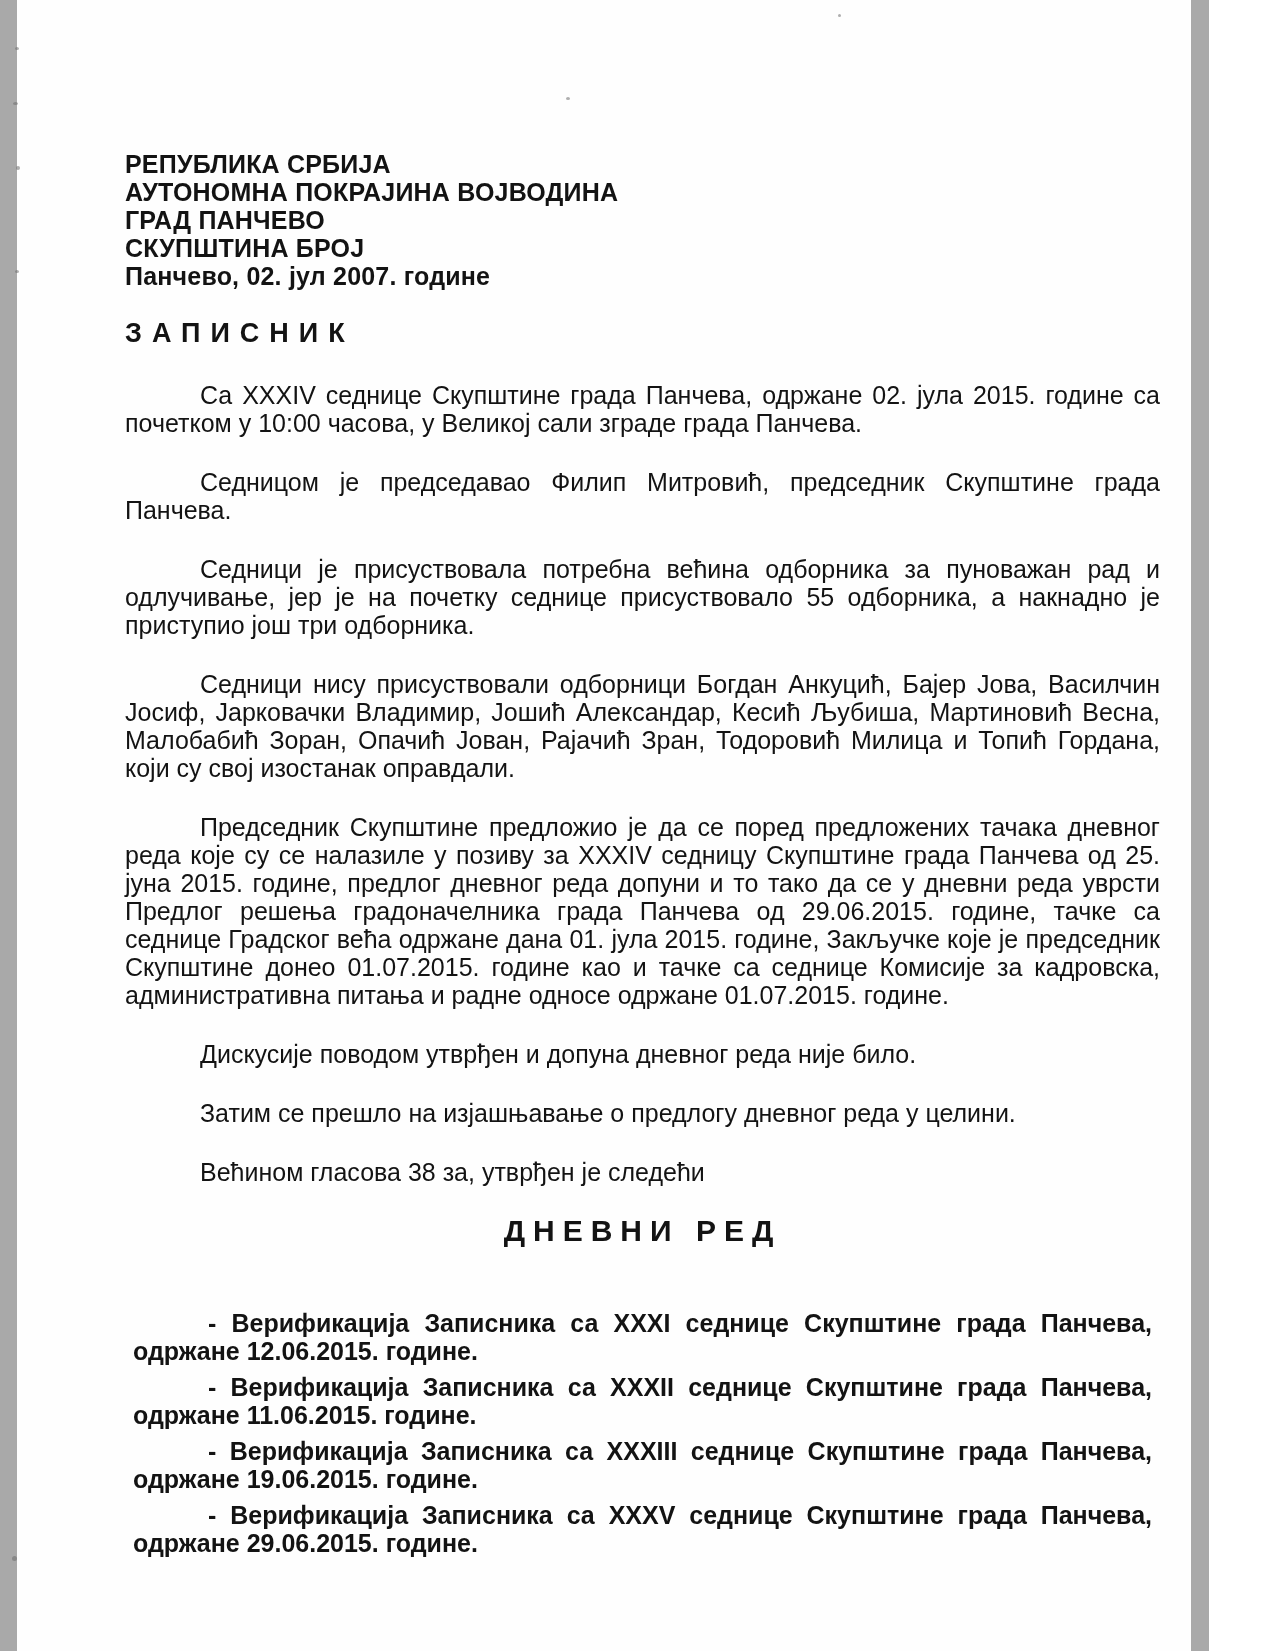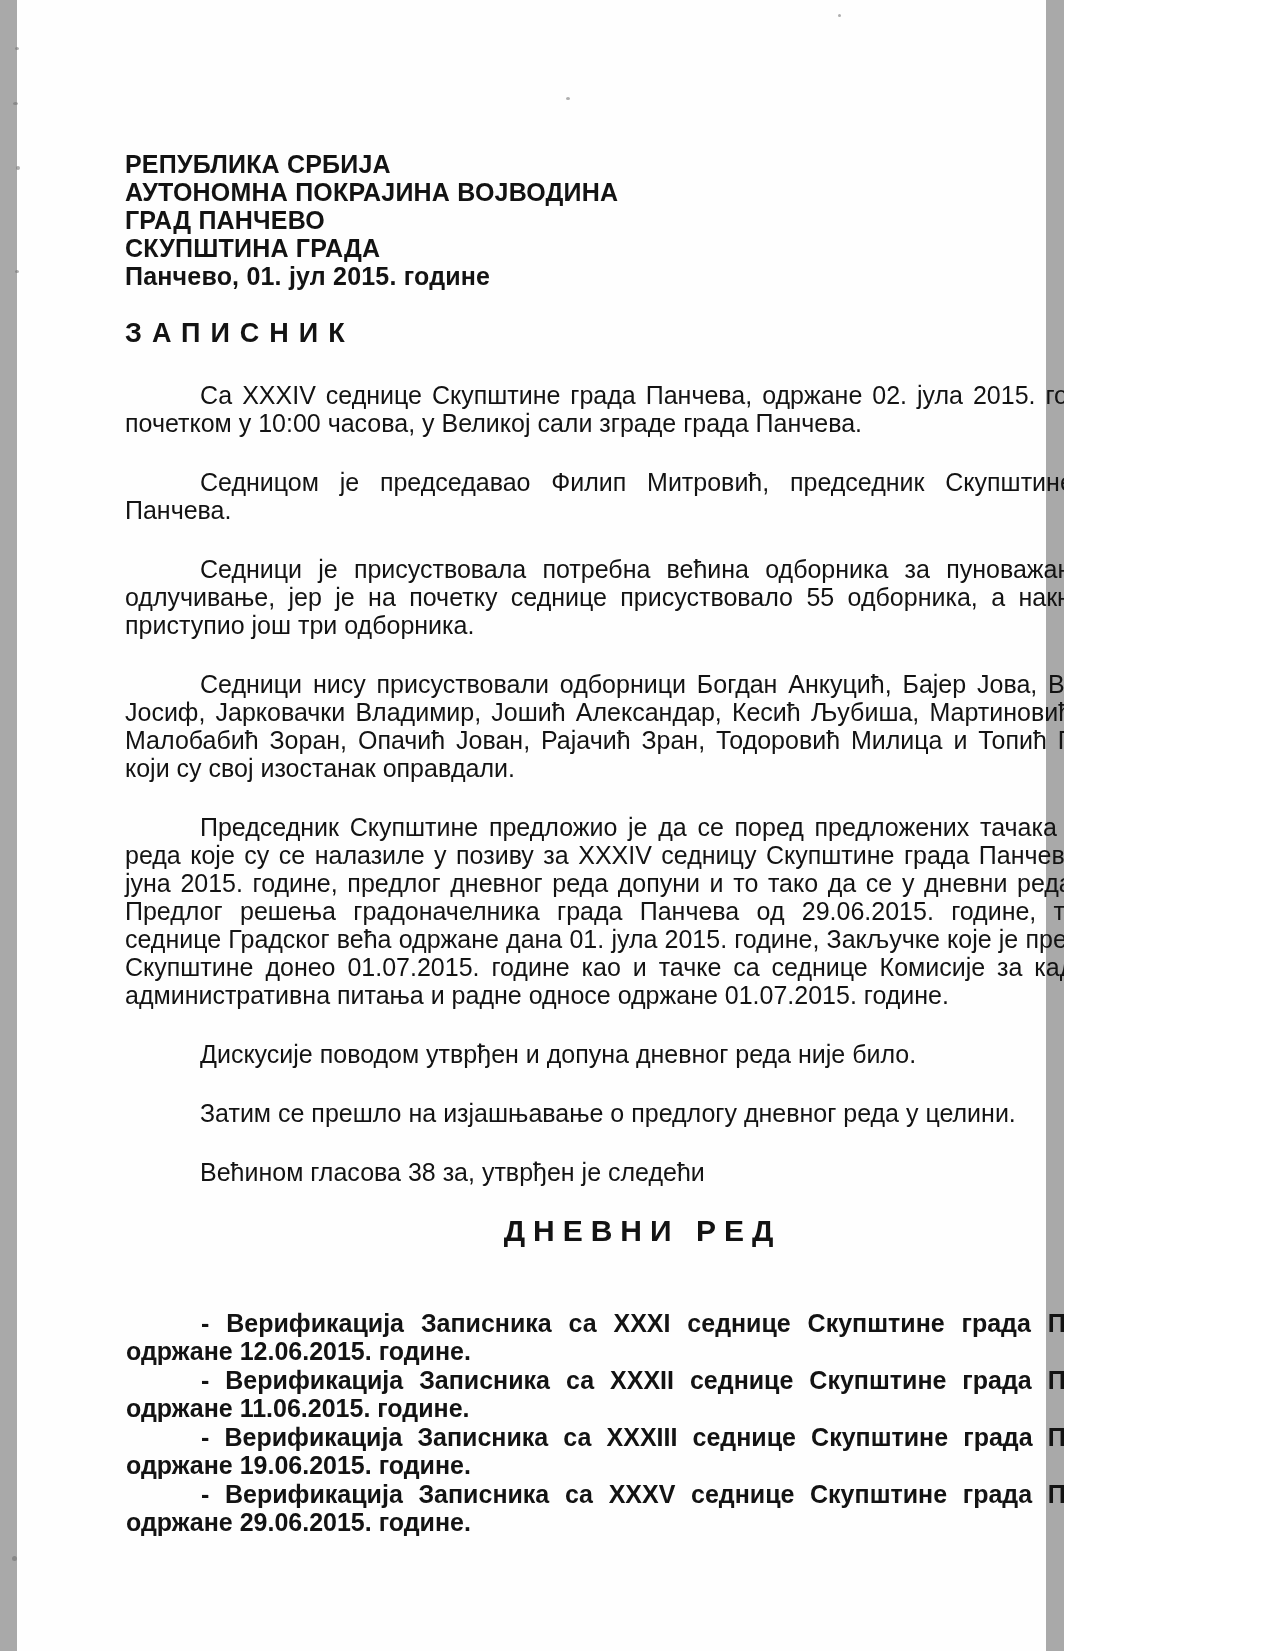--- a/index.html
+++ b/index.html
@@ -2,21 +2,21 @@
 <html><head>
 <meta charset="utf-8">
 <style>
   html, body {
     margin: 0;
     padding: 0;
     background: #ffffff;
   }
   .page {
     position: relative;
-    width: 1064px;
+    width: 1209px;
     height: 1651px;
     background: #fefefe;
     overflow: hidden;
     font-family: "Liberation Sans", "DejaVu Sans", sans-serif;
     color: #131313;
   }
   .scan-edge {
     position: absolute;
     top: 0;
     bottom: 0;
@@ -63,21 +63,21 @@
     letter-spacing: 8px;
     text-align: center;
     margin: 0 0 64px 0;
   }
   .agenda-item {
     font-size: 25px;
     font-weight: bold;
     line-height: 28px;
     text-align: justify;
     text-indent: 75px;
-    margin: 1px;
+    margin: 8px;
   }
 </style>
 </head>
 <body>
 
 <div class="page">
 
   <div class="scan-edge left"></div>
   <div class="scan-edge right"></div>
 
@@ -89,22 +89,22 @@
   <div class="speck" style="left:566px; top:97px;   width:4px; height:3px;"></div>
   <div class="speck" style="left:838px; top:14px;   width:3px; height:3px;"></div>
   <div class="speck" style="left:1214px;top:31px;   width:4px; height:3px;"></div>
 
   <div class="content">
 
     <div class="letterhead">
       <div>РЕПУБЛИКА СРБИЈА</div>
       <div>АУТОНОМНА ПОКРАЈИНА ВОЈВОДИНА</div>
       <div>ГРАД ПАНЧЕВО</div>
-      <div>СКУПШТИНА ГРАДА</div>
-      <div>Панчево, 01. јул 2015. године</div>
+      <div>СКУПШТИНА БРОЈ</div>
+      <div>Панчево, 02. јул 2007. године</div>
     </div>
 
     <h1 class="doc-title">ЗАПИСНИК</h1>
 
     <p class="body-par">Са XXXIV седнице Скупштине града Панчева, одржане 02. јула 2015. године са почетком у 10:00 часова, у Великој сали зграде града Панчева.</p>
     <p class="body-par">Седницом је председавао Филип Митровић, председник Скупштине града Панчева.</p>
     <p class="body-par">Седници је присуствовала потребна већина одборника за пуноважан рад и одлучивање, јер је на почетку седнице присуствовало 55 одборника, а накнадно је приступио још три одборника.</p>
     <p class="body-par">Седници нису присуствовали одборници Богдан Анкуцић, Бајер Јова, Василчин Јосиф, Јарковачки Владимир, Јошић Александар, Кесић Љубиша, Мартиновић Весна, Малобабић Зоран, Опачић Јован, Рајачић Зран, Тодоровић Милица и Топић Гордана, који су свој изостанак оправдали.</p>
     <p class="body-par">Председник Скупштине предложио је да се поред предложених тачака дневног реда које су се налазиле у позиву за XXXIV седницу Скупштине града Панчева од 25. јуна 2015. године, предлог дневног реда допуни и то тако да се у дневни реда уврсти Предлог решења градоначелника града Панчева од 29.06.2015. године, тачке са седнице Градског већа одржане дана 01. јула 2015. године, Закључке које је председник Скупштине донео 01.07.2015. године као и тачке са седнице Комисије за кадровска, административна питања и радне односе одржане 01.07.2015. године.</p>
     <p class="body-par">Дискусије поводом утврђен и допуна дневног реда није било.</p>

